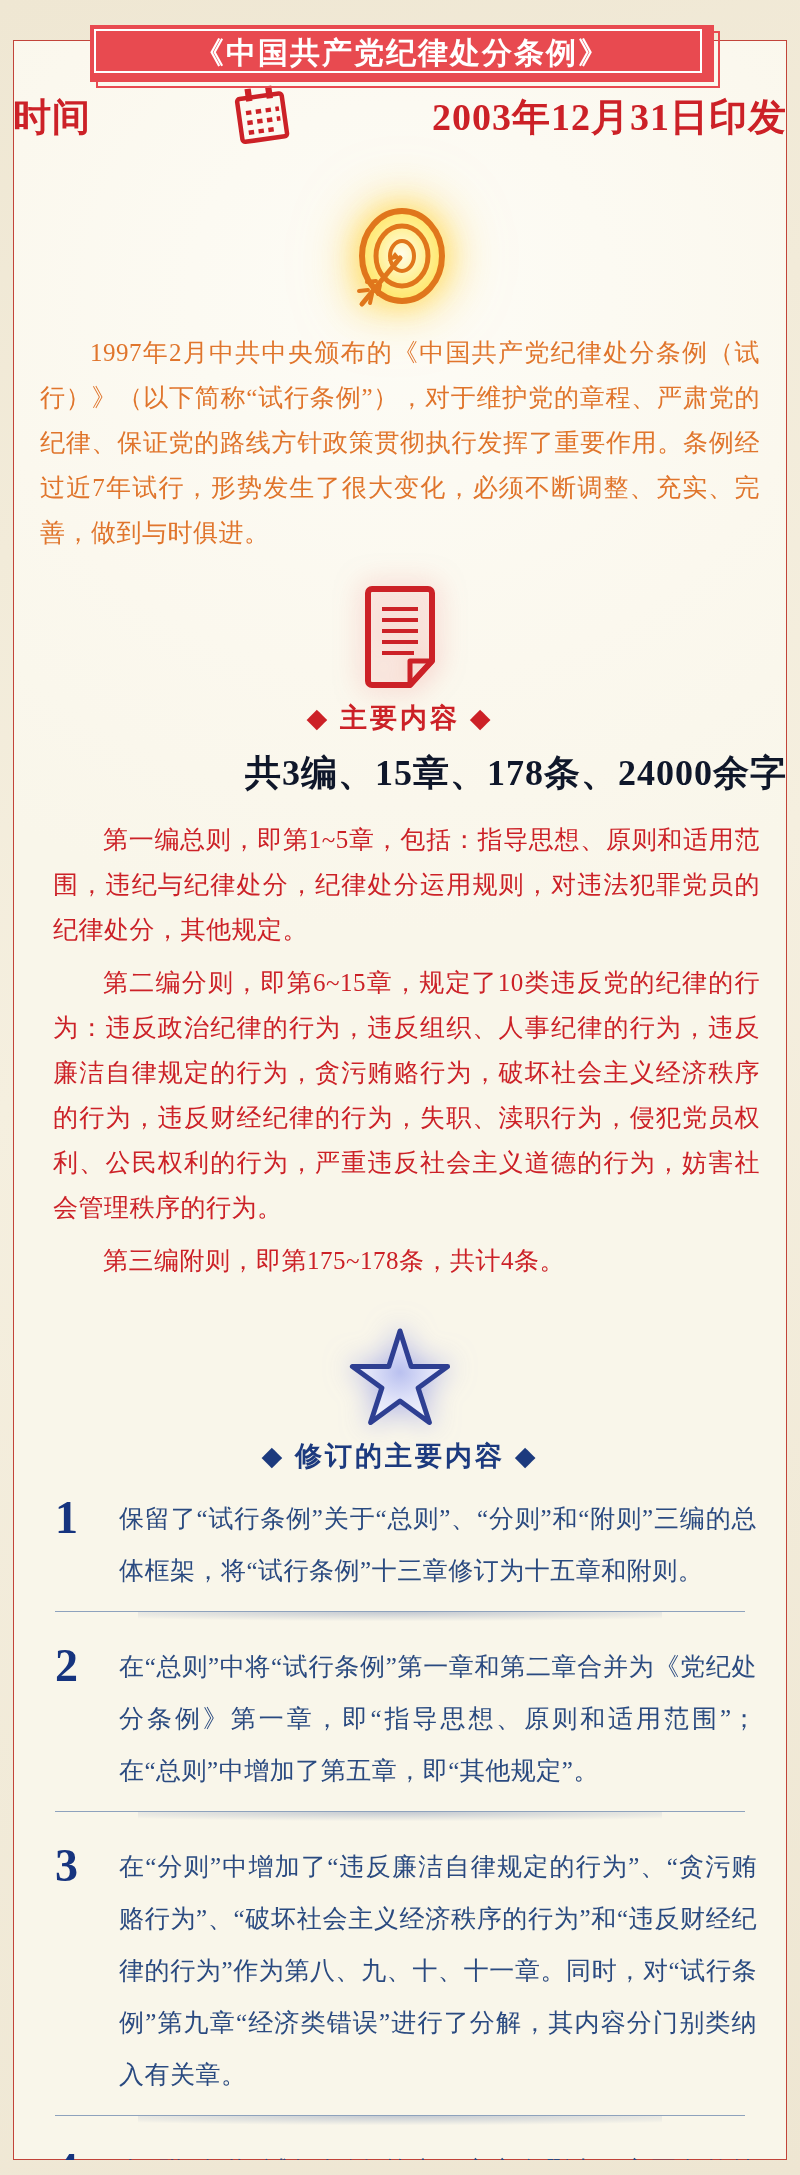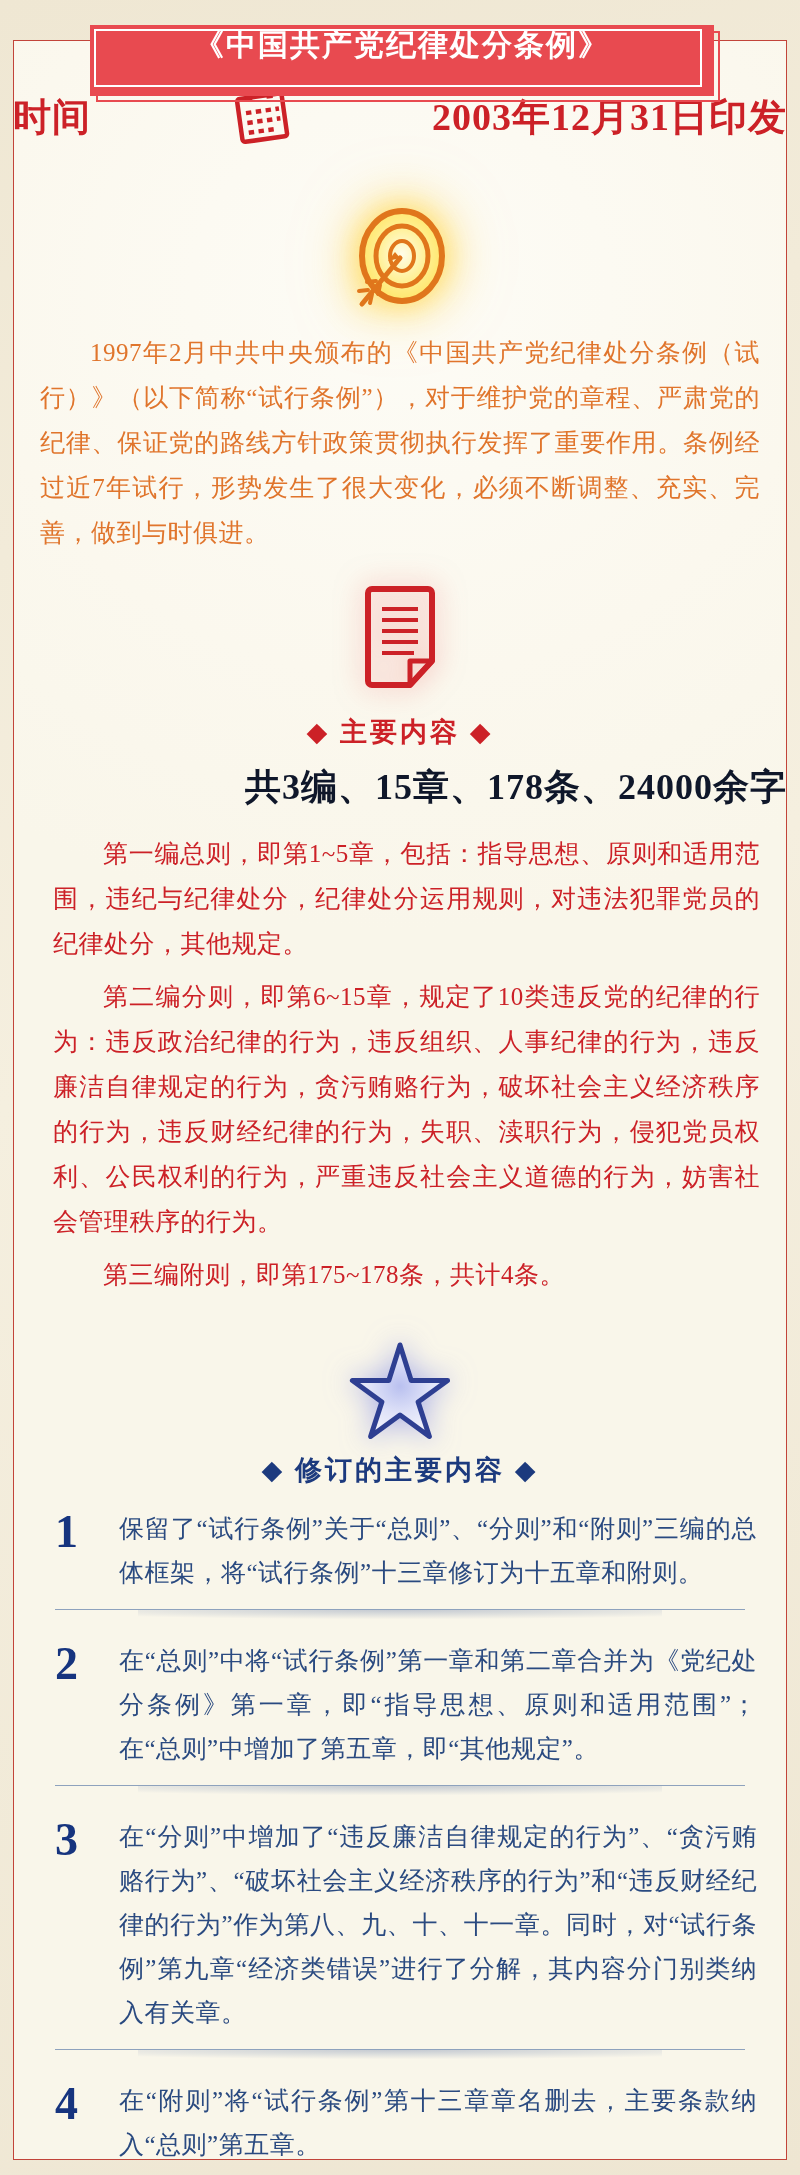--- a/index.html
+++ b/index.html
@@ -12,22 +12,22 @@
   #page{position:absolute;inset:0;}
   .frame{
     position:absolute;left:13px;right:13px;top:40px;bottom:15px;
     border:1px solid #c2443a;
     background:radial-gradient(ellipse 90% 30% at 50% 12%,#fdfcf6 0%,#fbf8ee 60%,#f9f6ea 100%);
   }
   .content{position:absolute;left:13px;right:13px;top:40px;bottom:15px;overflow:hidden;}
 
   
   .banner{
-    position:absolute;left:90px;top:25px;width:624px;height:71px;
-    background:#e84a50;display:flex;justify-content:center;
+    position:absolute;left:90px;top:25px;width:624px;height:57px;
+    background:#e84a50;display:flex;align-items:center;justify-content:center;
     z-index:5;
   }
   .banner::before{ 
     content:"";position:absolute;left:6px;top:6px;width:100%;height:100%;
     border:2px solid #e84a50;z-index:-1;box-sizing:border-box;
   }
   .banner::after{ 
     content:"";position:absolute;left:4px;top:4px;right:12px;bottom:9px;
     border:2px solid #ffffff;pointer-events:none;
   }
@@ -49,21 +49,21 @@
   .doc-wrap{margin-top:26px;height:118px;}
   .doc-wrap svg{filter:drop-shadow(0 0 14px rgba(235,90,90,.5));}
   .star-wrap{margin-top:40px;height:106px;}
   .star-wrap svg{filter:drop-shadow(0 0 14px rgba(130,140,230,.65));}
 
   
   .sec-header{
     text-align:center;font-size:27px;font-weight:bold;letter-spacing:3px;height:38px;line-height:38px;
   }
   .sec-header.orange{color:#e2701a;margin-top:16px;}
-  .sec-header.red{color:#cc2127;margin-top:14px;}
+  .sec-header.red{color:#cc2127;}
   .sec-header.blue{color:#1c3a7e;margin-top:8px;}
 
   
   .para{
     padding:0 27px;font-size:25px;line-height:45px;text-align:justify;
     text-indent:2em;letter-spacing:.5px;
   }
   .para.orange{color:#e0752c;margin-top:14px;}
   .para.red{color:#cc2127;padding-left:40px;}
   .red-block{margin-top:20px;}
@@ -75,21 +75,21 @@
   }
 
   
   .rev-list{margin-top:6px;}
   .rev-item{display:flex;padding:12px 30px 12px 42px;gap:20px;}
   .rev-num{
     flex:0 0 44px;color:#16347f;font-size:46px;font-weight:bold;line-height:50px;
     font-family:"Liberation Serif","DejaVu Serif",serif;
   }
   .rev-text{
-    flex:1;color:#2a4a80;font-size:25px;line-height:44px;text-align:justify;letter-spacing:.5px;
+    flex:1;color:#2a4a80;font-size:25px;line-height:52px;text-align:justify;letter-spacing:.5px;
   }
   .divider{position:relative;height:16px;margin:2px 42px;}
   .divider::before{content:"";position:absolute;top:0;left:0;right:0;height:1px;background:#8ea2bd;}
   .divider::after{
     content:"";position:absolute;top:1px;left:12%;right:12%;height:13px;
     background:radial-gradient(ellipse 100% 100% at 50% 0%,rgba(110,130,170,.38),rgba(110,130,170,0) 72%);
   }
 </style>
 </head>
 <body>

